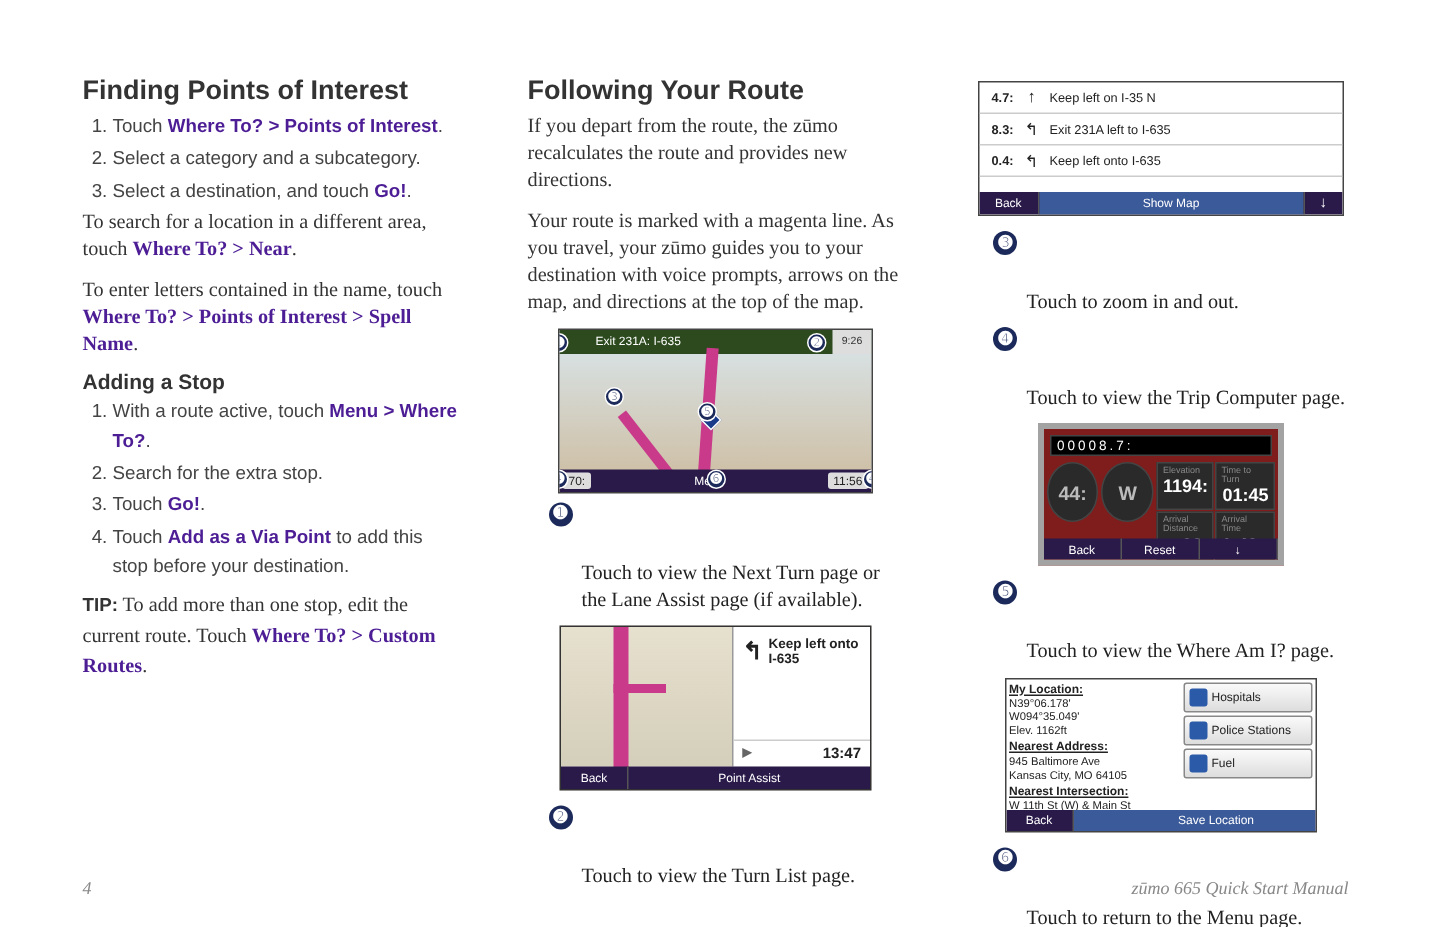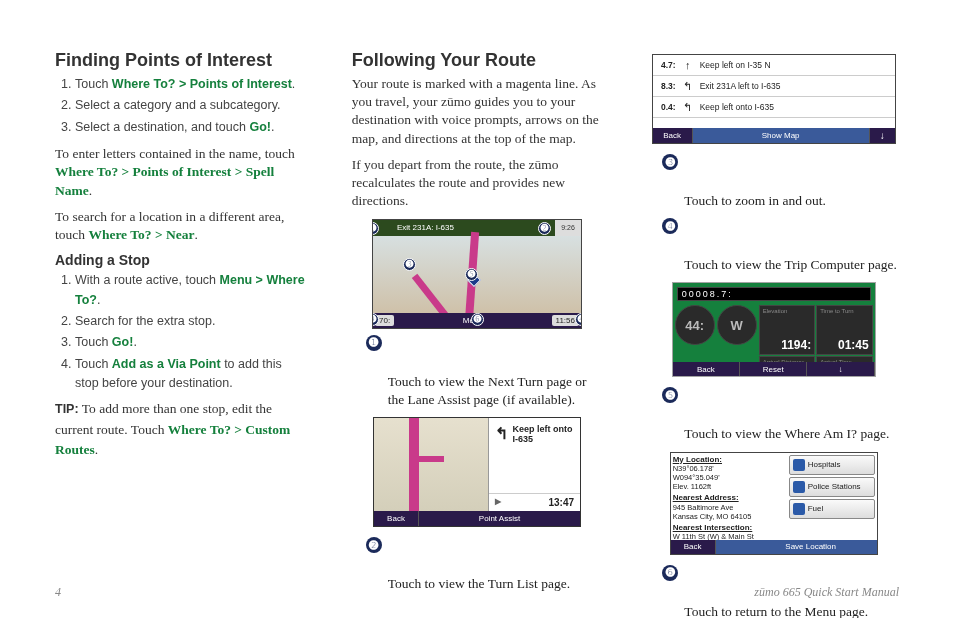--- a/index.html
+++ b/index.html
@@ -13,21 +13,21 @@
     position: relative;
   }
   .columns { display: flex; gap: 46px; }
   .col { flex: 1; }
   h2 { font-size: 18px; font-weight: bold; margin-bottom: 4px; color: #333; }
   h3 { font-size: 14px; font-weight: bold; margin-bottom: 3px; margin-top: 8px; color: #333; }
   ol { list-style: decimal; padding-left: 20px; font-size: 12.5px; line-height: 1.55; color: #444; }
   ol li { margin-bottom: 2px; }
   p { font-size: 13.5px; line-height: 1.35; color: #333; margin-bottom: 8px; font-family: Georgia, 'Times New Roman', serif; }
   .sans-p { font-family: Arial, Helvetica, sans-serif; font-size: 12.5px; line-height: 1.5; }
-  .link { color: #15803d; font-weight: bold; }
+  .link { color: #4c1d95; font-weight: bold; }
   .bold { font-weight: bold; }
   .serif { font-family: Georgia, 'Times New Roman', serif; }
   .footer { position: absolute; bottom: 18px; left: 55px; right: 55px; display: flex; justify-content: space-between; font-style: italic; color: #888; font-size: 12px; font-family: Georgia, serif;}
   .screenshot { border: 1px solid #888; margin: 6px auto 10px auto; display: block; background: #e8e8e8; }
   .circ { display:inline-flex; width:16px; height:16px; border-radius:50%; background:#1b2a5a; color:#fff; font-size:11px; font-weight:bold; align-items:center; justify-content:center; margin-right:6px; font-family: Arial; flex-shrink:0; vertical-align: middle;}
   .circ-row { display:flex; align-items:flex-start; font-family: Georgia, serif; font-size: 13.5px; line-height:1.35; margin-bottom: 8px; margin-top: 6px; padding-left:14px;}
   .circ-row span.txt { flex:1;margin-top:38px; }
   
   .map1 { width: 210px; height: 110px; position: relative; border:1px solid #444; background: linear-gradient(#d9e6ec,#cdbb9e); overflow:hidden;}
   .map1 .topbar { position:absolute; top:0; left:0; right:0; height:16px; background:#2c4a1e; color:#fff; font-size:8px; display:flex; align-items:center; justify-content:space-between; padding:0 24px;}
@@ -55,28 +55,28 @@
   .turnlist { width: 244px; height: 90px; border:1px solid #444; background:#fff; position:relative; overflow:hidden;}
   .turnlist .row { display:flex; border-bottom:1px solid #ccc; height:21px; align-items:center; font-size:8.5px;}
   .turnlist .row .d { width:26px; text-align:right; padding-right:3px; font-weight:bold;}
   .turnlist .row .ic { width:18px; text-align:center; font-size:11px;}
   .turnlist .row .t { flex:1; padding-left:3px;}
   .turnlist .bot { position:absolute; bottom:0; left:0; right:0; height:15px; background:#2a1a4a; display:flex;}
   .turnlist .bot .b { flex:0 0 40px; color:#fff; font-size:8px; display:flex; align-items:center; justify-content:center; border-right:1px solid #555;}
   .turnlist .bot .b2 { flex:1; background:#3a5a9a; color:#fff; font-size:8px; display:flex; align-items:center; justify-content:center;}
   .turnlist .bot .b3 { flex:0 0 26px; color:#fff; font-size:10px; display:flex; align-items:center; justify-content:center; border-left:1px solid #555;}
   
-  .trip { width: 204px; height: 95px; border:1px solid #a3a3a3; background:#15803d; color:#fff; position:relative; font-size:8px; overflow:hidden;}
+  .trip { width: 164px; height: 95px; border:4px solid #a3a3a3; background:#7f1d1d; color:#fff; position:relative; font-size:8px; overflow:hidden;}
   .trip .odo { position:absolute; top:4px; left:4px; right:4px; height:14px; background:#000; border:1px solid #444; font-size:9px; letter-spacing:2px; padding-left:4px; display:flex; align-items:center;}
   .trip .dials { position:absolute; top:22px; left:2px; right:2px; display:flex; gap:2px;}
   .trip .dial { width:40px; height:40px; border-radius:50%; background:#2a2a2a; border:1px solid #444; display:flex; align-items:center; justify-content:center; font-size:8px; color:#bbb;}
   .trip .stats { flex:1; display:grid; grid-template-columns:1fr 1fr; gap:1px; }
   .trip .stat { background:#2a2a2a; border:1px solid #444; padding:2px 3px; }
   .trip .stat .lbl{ font-size:6px; color:#888;}
-  .trip .stat .val{ font-size:12px; font-weight:bold; text-align:right;margin-top:24px;}
+  .trip .stat .val{ font-size:12px; font-weight:bold; text-align:right;}
   .trip .bot { position:absolute; bottom:0; left:0; right:0; height:14px; background:#2a1a4a; display:flex;}
   .trip .bot div{flex:1; font-size:8px; color:#fff; display:flex;align-items:center;justify-content:center; border-right:1px solid #555;}
   
   .whereami { width: 208px; height: 103px; border:1px solid #444; background:#fff; position:relative; font-size:8px; overflow:hidden;}
   .whereami .left { position:absolute; left:2px; top:2px; width:112px; font-size:7.5px; line-height:1.2;}
   .whereami .left .h { font-weight:bold; font-size:8px; text-decoration:underline;}
   .whereami .btns { position:absolute; right:2px; top:2px; width:86px; display:flex; flex-direction:column; gap:2px;}
   .whereami .btns .btn { border:1px solid #888; background:linear-gradient(#fafafa,#ddd); height:20px; font-size:8px; display:flex; align-items:center; padding-left:3px; border-radius:2px;}
   .whereami .btns .btn::before{ content:""; display:inline-block; width:12px; height:12px; background:#2b5aa8; border-radius:2px; margin-right:3px;}
   .whereami .bot { position:absolute; bottom:0; left:0; right:0; height:14px; background:#2a1a4a; display:flex;}
@@ -89,37 +89,37 @@
 
 <div class="columns">
 
   <div class="col">
     <h2>Finding Points of Interest</h2>
     <ol>
       <li><span class="sans-p">Touch </span><span class="link">Where To? &gt; Points of Interest</span><span>.</span></li>
       <li><span>Select a category and a subcategory.</span></li>
       <li><span>Select a destination, and touch </span><span class="link">Go!</span><span>.</span></li>
     </ol>
+    <p><span>To search for a location in a different area, touch </span><span class="link bold">Where To? &gt; Near</span><span>.</span></p>
     <p style="margin-top:8px"><span>To enter letters contained in the name, touch </span><span class="link bold">Where To? &gt; Points of Interest &gt; Spell Name</span><span>.</span></p>
-    <p><span>To search for a location in a different area, touch </span><span class="link bold">Where To? &gt; Near</span><span>.</span></p>
 
     <h3>Adding a Stop</h3>
     <ol>
       <li><span>With a route active, touch </span><span class="link">Menu &gt; Where To?</span><span>.</span></li>
       <li><span>Search for the extra stop.</span></li>
       <li><span>Touch </span><span class="link">Go!</span><span>.</span></li>
       <li><span>Touch </span><span class="link">Add as a Via Point</span><span> to add this stop before your destination.</span></li>
     </ol>
     <p class="sans-p" style="margin-top:6px; font-family: Arial;"><span class="bold">TIP:</span><span class="serif" style="font-size:13.5px"> To add more than one stop, edit the current route. Touch </span><span class="link bold serif" style="font-size:13.5px">Where To? &gt; Custom Routes</span><span class="serif" style="font-size:13.5px">.</span></p>
   </div>
 
   <div class="col">
     <h2>Following Your Route</h2>
+    <p>If you depart from the route, the zūmo recalculates the route and provides new directions.</p>
     <p>Your route is marked with a magenta line. As you travel, your zūmo guides you to your destination with voice prompts, arrows on the map, and directions at the top of the map.</p>
-    <p>If you depart from the route, the zūmo recalculates the route and provides new directions.</p>
 
     <div class="map-wrap">
       <div class="map1">
         <div class="tl">13:</div>
         <div class="topbar">
             <span>Exit 231A: I-635</span>
           </div>
         <div class="tr">9:26</div>
         <div class="road" style="left:95px; top:12px; height:90px; transform:rotate(4deg);"></div>
         <div class="road" style="left:55px; top:50px; height:55px; width:7px; transform:rotate(-38deg);"></div>

